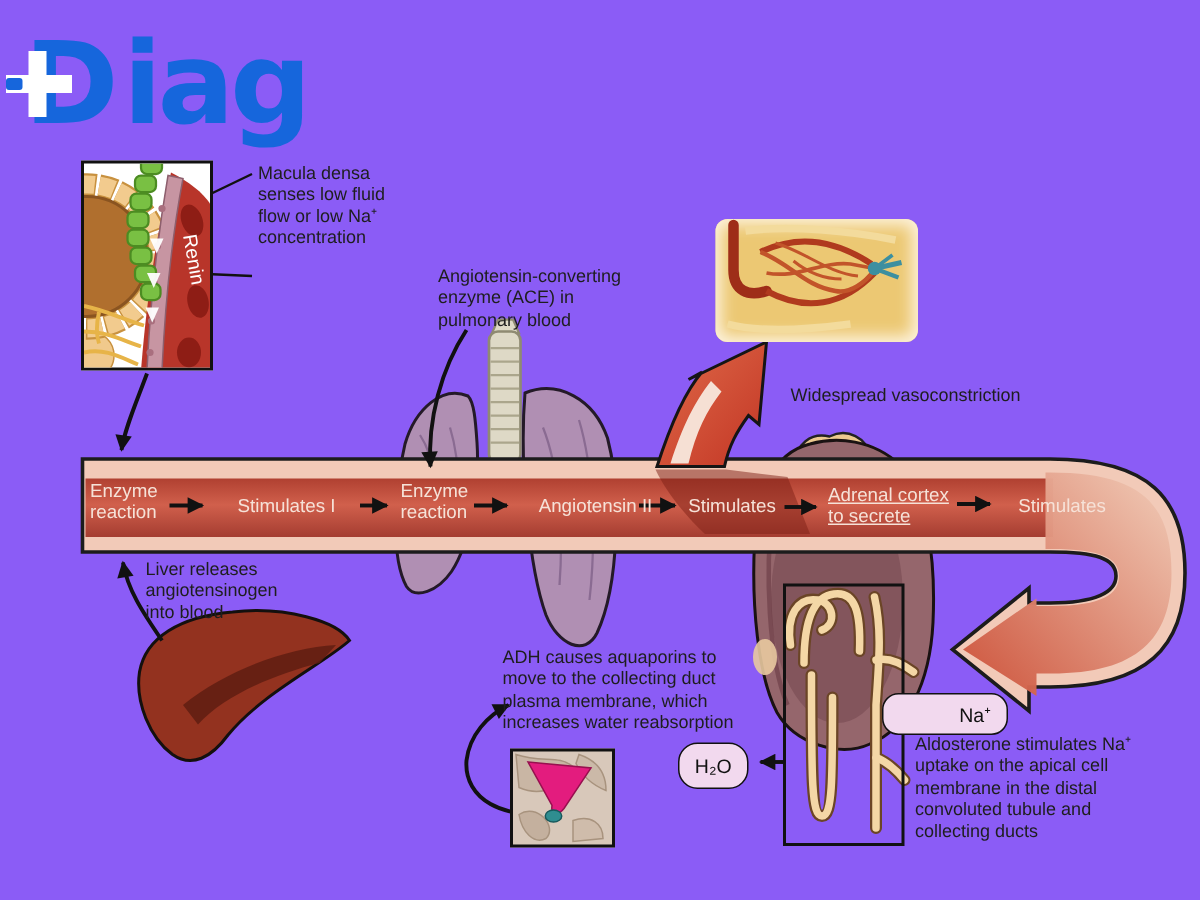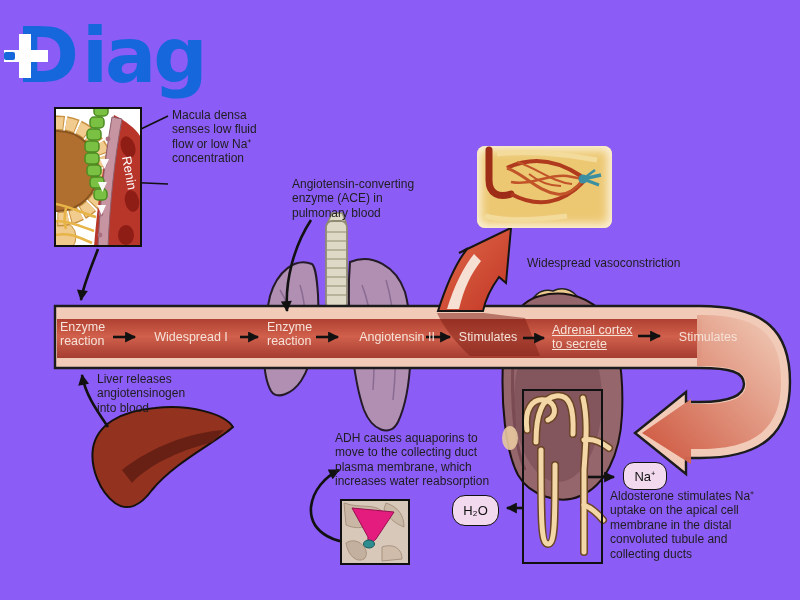--- a/index.html
+++ b/index.html
@@ -18,21 +18,21 @@
   .step{position:absolute;font-size:12.5px;line-height:1.15;color:#f6e2d8;}
   #step-0{left:60px;top:320px;width:62px;}
   #step-1{left:145px;top:330px;width:92px;text-align:center;}
   #step-2{left:267px;top:320px;width:62px;}
   #step-3{left:343px;top:330px;width:84px;text-align:center;margin-left:12px;}
   #step-4{left:456px;top:330px;width:64px;text-align:center;}
   #step-5{left:552px;top:323px;width:92px;text-decoration:underline;}
   #step-6{left:671px;top:330px;width:74px;text-align:center;}
   .badge{position:absolute;background:#f2d9ee;border:1.6px solid #111;border-radius:11px;
          display:flex;align-items:center;justify-content:center;font-size:13px;color:#111;}
-  #badge-na{left:623px;top:462px;width:42px;height:26px;}
+  #badge-na{left:588px;top:462px;width:42px;height:26px;padding-left:40px;}
   #badge-h2o{left:452px;top:495px;width:45px;height:29px;border-radius:13px;}
   .inset{position:absolute;border:2.5px solid #111;box-sizing:border-box;overflow:hidden;}
   #inset-jg{left:54px;top:107px;width:88px;height:140px;background:#fff;}
   #inset-pituitary{left:340px;top:499px;width:70px;height:66px;background:#d8c8ba;}
   #vaso-img{position:absolute;left:477px;top:146px;width:135px;height:82px;background:#ecc873;
             border-radius:8px;box-shadow:inset 0 0 10px 4px #fdf3de;overflow:hidden;}
   #logo{position:absolute;left:2px;top:18px;}
 </style>
 </head>
 <body>
@@ -240,21 +240,21 @@
 move to the collecting duct
 plasma membrane, which
 increases water reabsorption</div>
   <div class="lbl" id="lbl-aldo">Aldosterone stimulates Na⁺
 uptake on the apical cell
 membrane in the distal
 convoluted tubule and
 collecting ducts</div>
 
   <div class="step" id="step-0">Enzyme reaction</div>
-  <div class="step" id="step-1">Widespread I</div>
+  <div class="step" id="step-1">Stimulates I</div>
   <div class="step" id="step-2">Enzyme reaction</div>
   <div class="step" id="step-3">Angiotensin II</div>
   <div class="step" id="step-4">Stimulates</div>
   <div class="step" id="step-5">Adrenal cortex to secrete</div>
   <div class="step" id="step-6">Stimulates</div>
 
   <div class="badge" id="badge-na">Na⁺</div>
   <div class="badge" id="badge-h2o">H₂O</div>
 
 </div>

